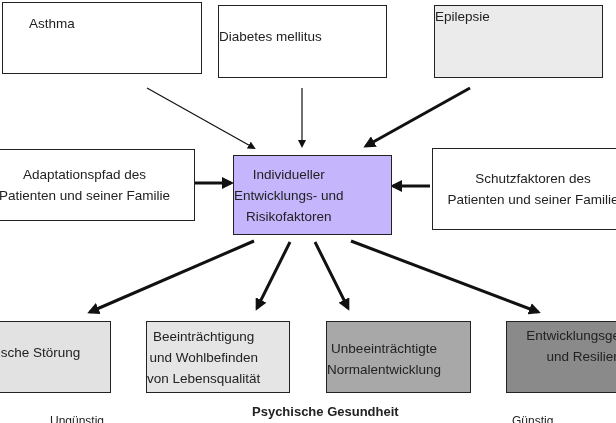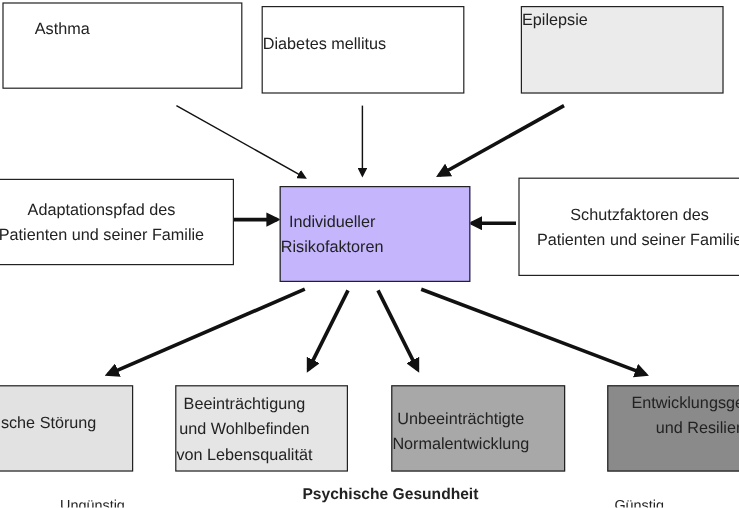--- a/index.html
+++ b/index.html
@@ -51,20 +51,21 @@
 <div class="box" style="left:-2px;top:149px;width:197px;height:72px;">
   <div>
     <span>Adaptationspfad des</span>
     <span>Patienten und seiner Familie</span>
   </div>
 </div>
 
 <div class="box" style="left:233px;top:155px;width:159px;height:80px;background:#c4b5fd;color:#222;">
   <div>
     <span>Individueller</span>
+    <span>Entwicklungs- und</span>
     <span>Risikofaktoren</span>
   </div>
 </div>
 
 <div class="box" style="left:432px;top:148px;width:200px;height:82px;justify-content:flex-start;padding-left:10px;">
   <div style="text-align:center;width:180px;">
     <span>Schutzfaktoren des</span>
     <span>Patienten und seiner Familie</span>
   </div>
 </div>

